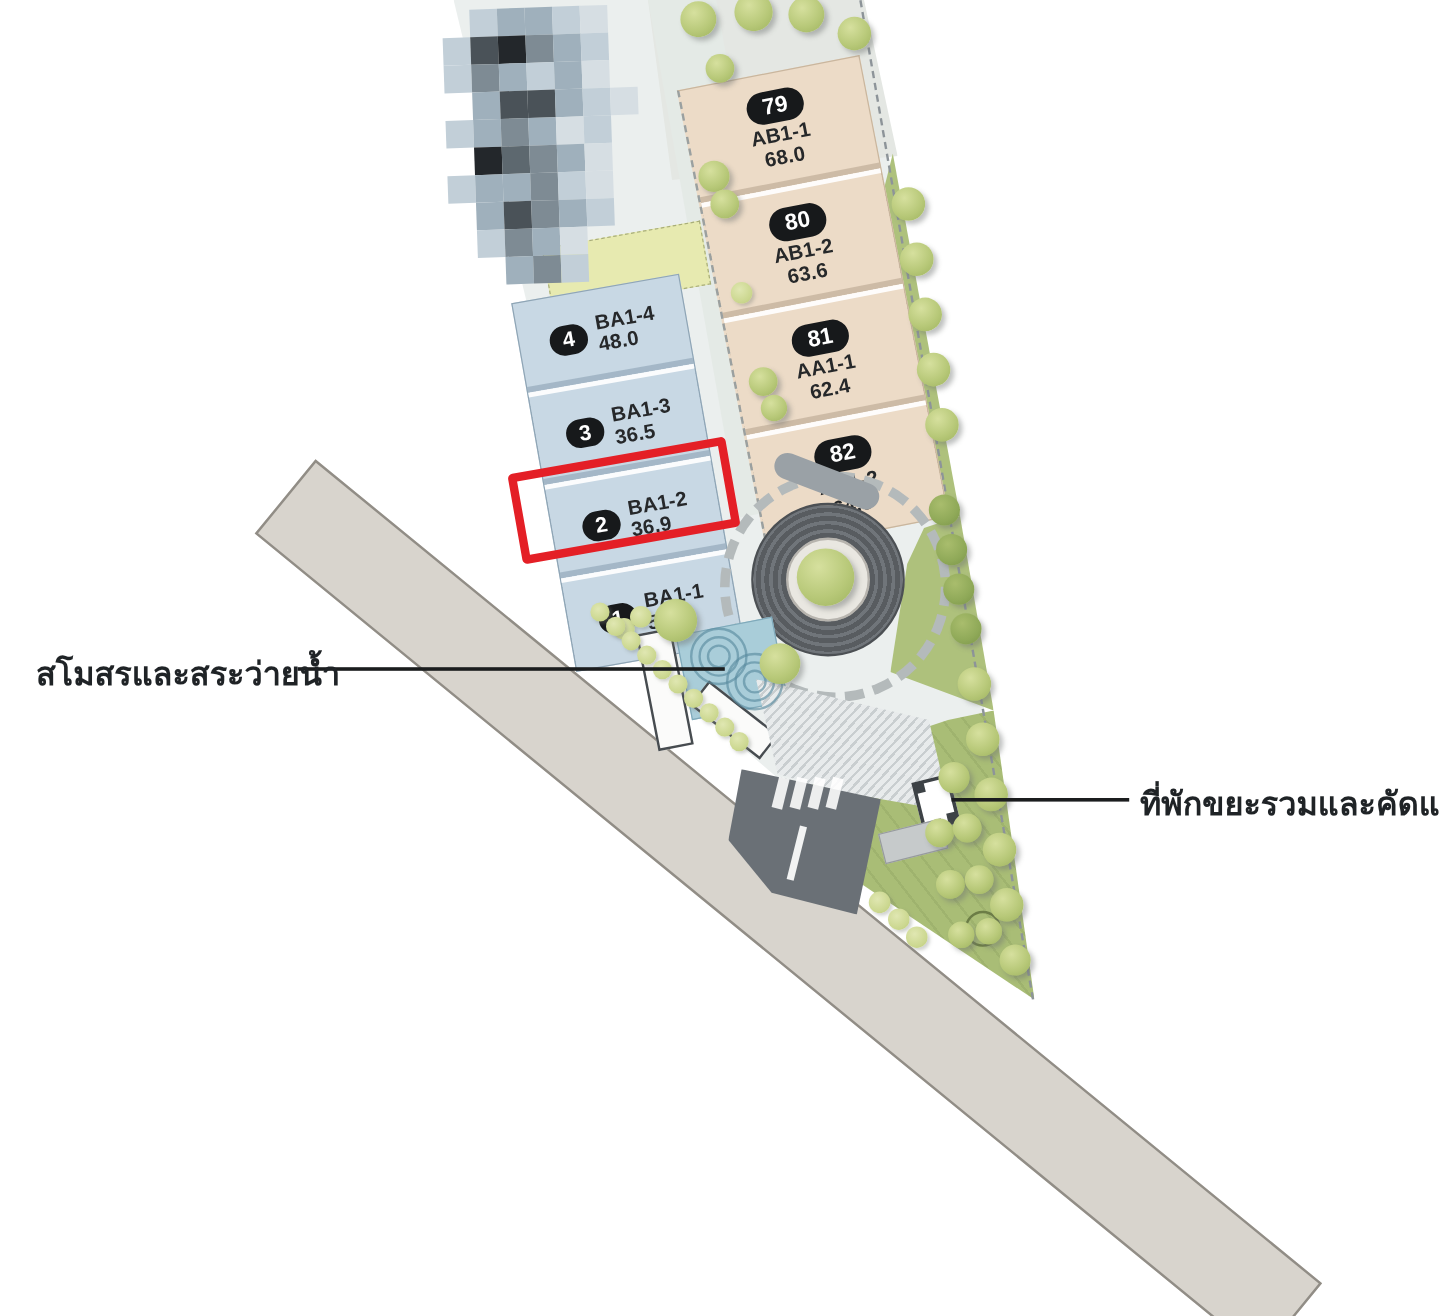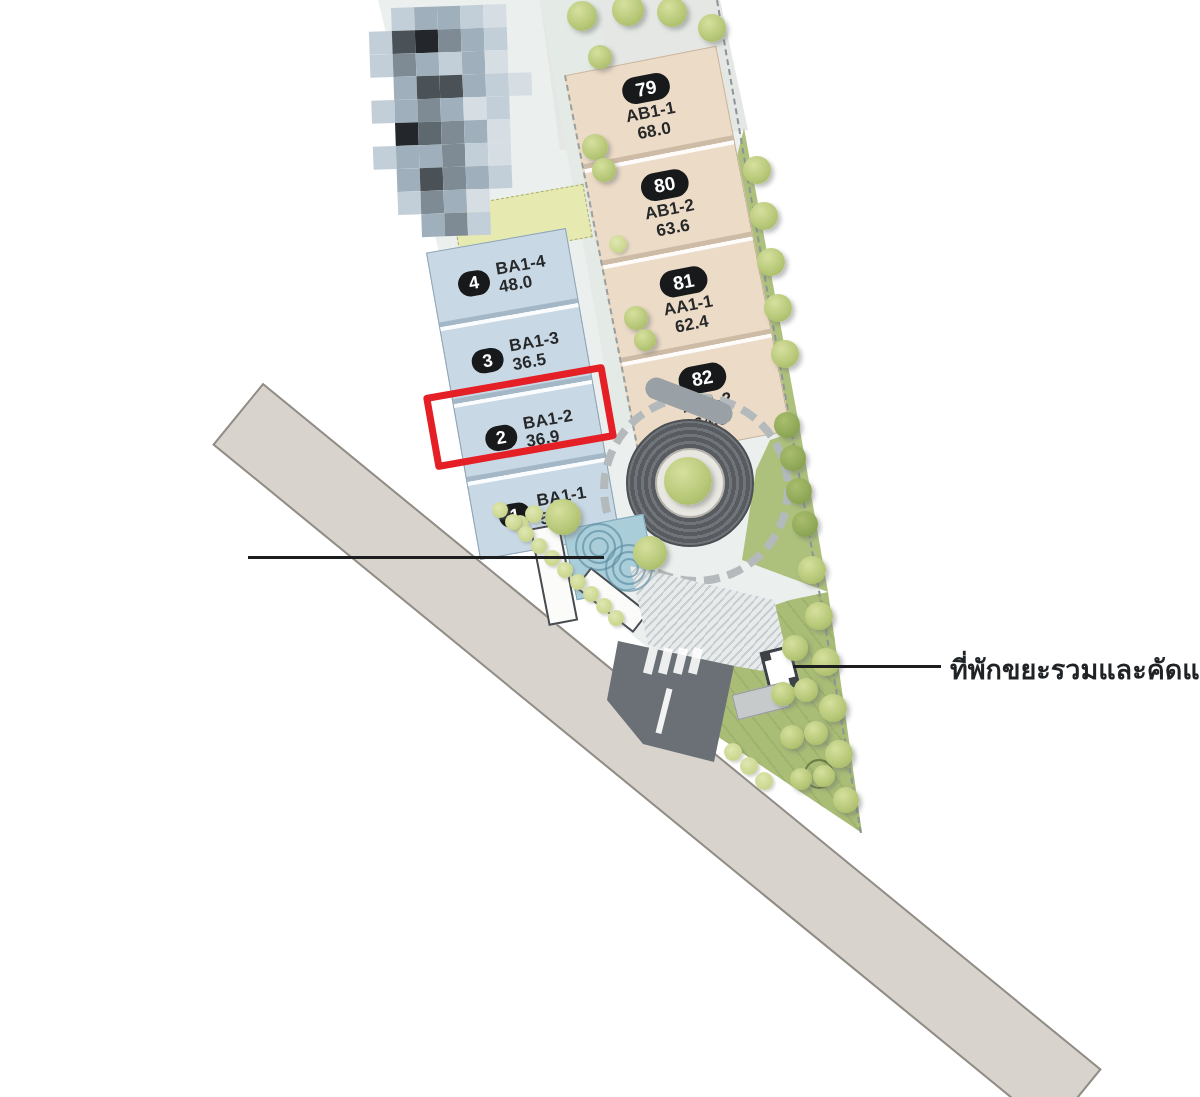--- a/index.html
+++ b/index.html
@@ -314,17 +314,18 @@
       <div class="tree bush" style="left: 596px; top: 598px; width: 16px; height: 16px;"></div>
       <div class="tree bush" style="left: 608px; top: 610px; width: 16px; height: 16px;"></div>
       <div class="tree bush" style="left: 724px; top: 743px; width: 18px; height: 18px;"></div>
       <div class="tree bush" style="left: 740px; top: 757px; width: 18px; height: 18px;"></div>
       <div class="tree bush" style="left: 755px; top: 772px; width: 18px; height: 18px;"></div>
     </div>
 
   <div class="abs red-box"></div>
 
   <div class="abs leader" style="left:248px;top:556px;width:356px;"></div>
+  <div class="abs thai" style="left:30px;top:540px;">สโมสรและสระว่ายน้ำ</div>
 
   <div class="abs leader" style="left:793px;top:665px;width:148px;"></div>
   <div class="abs thai" style="left:950px;top:648px;">ที่พักขยะรวมและคัดแยก</div>
 
 </div>
 
 </body></html>

